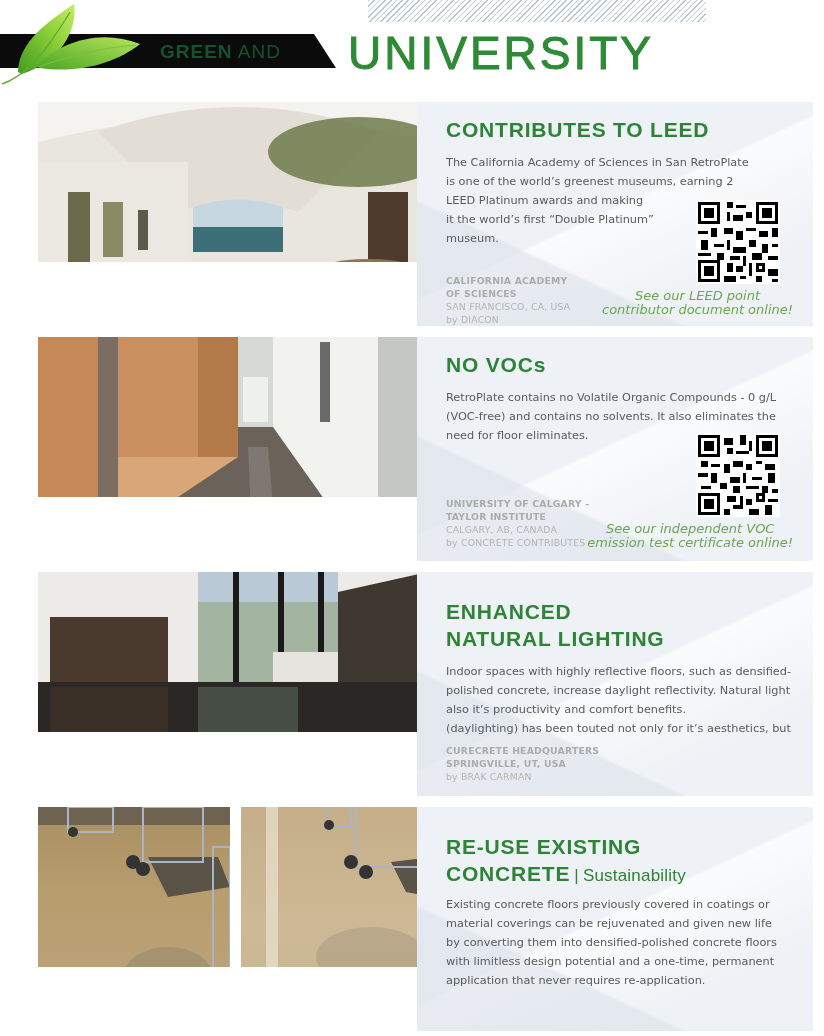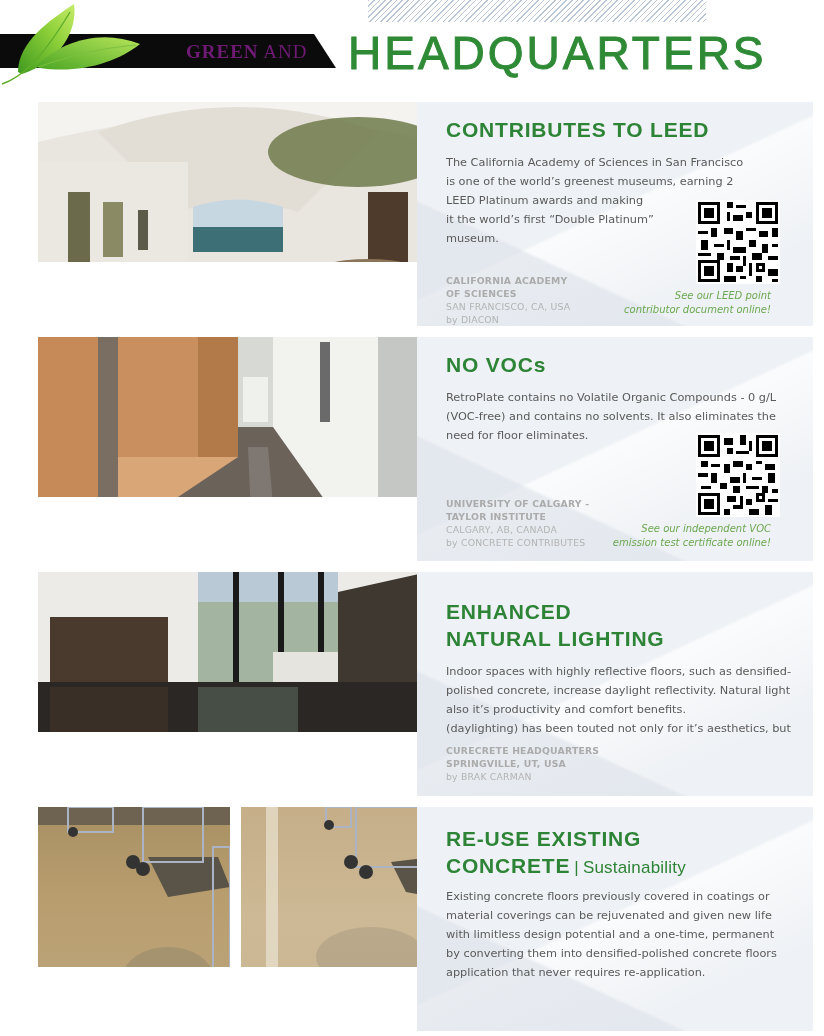--- a/index.html
+++ b/index.html
@@ -4,22 +4,22 @@
 <style>
   * { box-sizing: border-box; margin: 0; padding: 0; }
   html, body { width: 824px; height: 1036px; background: #ffffff; overflow: hidden; }
   body { position: relative; font-family: "DejaVu Sans", sans-serif; color: #555; }
 
   
   .hatch { position: absolute; left: 368px; top: 0; width: 338px; height: 22px;
     background: repeating-linear-gradient(135deg, #b9c6d6 0 1px, transparent 1px 4px); }
   .banner { position: absolute; left: 0; top: 34px; width: 336px; height: 34px; background: #0b0b0b;
     clip-path: polygon(0 0, 314px 0, 336px 34px, 0 34px); }
-  .banner-text { position: absolute; left: 186px; top: 41px; font-family: Liberation Serif, serif;
-    font-size: 19px; letter-spacing: 1px; color: #701a75; white-space: nowrap; }
+  .banner-text { position: absolute; left: 160px; top: 41px; font-family: Liberation Sans, sans-serif;
+    font-size: 19px; letter-spacing: 1px; color: #14532d; white-space: nowrap; }
   .banner-text b { font-weight: bold; }
   .banner-text span { font-weight: normal; }
   .title { position: absolute; left: 348px; top: 26px; font-family: "Liberation Sans", sans-serif;
     font-size: 46px; letter-spacing: 3px; color: #2f8a36; font-weight: normal; white-space: nowrap;
     -webkit-text-stroke: 1px #2f8a36; }
   .leaf { position: absolute; }
 
   
   .section { position: absolute; left: 22px; width: 791px; height: 224px; }
   .photo { position: absolute; left: 16px; top: 0; width: 395px; height: 160px; overflow: hidden; }
@@ -31,21 +31,21 @@
     background: linear-gradient(25deg, rgba(220,226,234,0.6) 0 30%, transparent 31%); }
   .panel-inner { position: absolute; inset: 0; padding: 12px 20px 0 29px; z-index: 2; }
   .heading { font-family: "Liberation Sans", sans-serif; font-weight: bold; color: #2e8436;
     font-size: 21px; line-height: 27px; letter-spacing: 0.8px; }
   .heading .sub { font-weight: normal; font-size: 17px; letter-spacing: 0.2px; color: #2e8436; }
   .heading .bar { font-weight: normal; color: #2e8436; margin: 0 4px 0 4px; }
   .body-text { margin-top: 10px; font-size: 11.3px; line-height: 19px; color: #5a5a5a; }
   .credit { position: absolute; left: 29px; font-size: 9.3px; line-height: 13px; color: #b3b3b3; letter-spacing: 0.2px; }
   .credit .strong { font-weight: bold; color: #ababab; }
   .qr { position: absolute; right: 33px; width: 84px; height: 84px; background: #fff; padding: 2px; }
-  .qr-note { position: absolute; right: 42px; text-align: right; font-style: italic; font-size: 10px;
+  .qr-note { position: absolute; right: 20px; text-align: center; font-style: italic; font-size: 13px;
     line-height: 14px; color: #6aa84f; }
 
   .ba-label { position: absolute; bottom: 6px; font-family: "Liberation Sans", sans-serif; font-weight: bold;
     font-size: 12px; color: #1b1b1b; letter-spacing: 0.6px; }
 </style>
 </head>
 <body>
 
 <div class="hatch"></div>
 <div class="banner"></div>
@@ -63,21 +63,21 @@
   </defs>
   <path d="M18 70 C 18 40, 50 18, 74 2 C 78 28, 60 60, 22 72 Z" fill="url(#lg1)"></path>
   <path d="M36 64 C 60 40, 100 26, 140 42 C 118 60, 80 72, 40 66 Z" fill="url(#lg2)"></path>
   <path d="M2 82 C 20 76, 40 60, 70 10" stroke="#5fae2a" stroke-width="1.4" fill="none"></path>
   <path d="M38 65 C 70 54, 100 46, 136 43" stroke="#7cc13f" stroke-width="1" fill="none"></path>
 </svg>
 <div class="banner-text">
   <b>GREEN</b>
   <span>AND</span>
 </div>
-<div class="title">HEADQUARTERS</div>
+<div class="title">UNIVERSITY</div>
 
 <div class="section" style="top:102px">
   <div class="photo">
     <svg width="395" height="224" viewBox="0 0 395 224">
       <rect width="395" height="224" fill="#e9e6e0"></rect>
       <path d="M0 0 H395 V40 Q200 -10 0 40 Z" fill="#f4f3ef"></path>
       <path d="M60 30 Q200 -20 340 30 L260 110 Q200 90 140 110 Z" fill="#e2ded6"></path>
       <path d="M155 105 Q200 90 245 105 V150 H155 Z" fill="#c7d7e2"></path>
       <rect x="155" y="125" width="90" height="25" fill="#3d6f76"></rect>
       <rect x="0" y="60" width="150" height="110" fill="#ebe8e2"></rect>
@@ -88,21 +88,21 @@
       <polygon points="120,170 280,170 300,224 100,224" fill="#d3d1cb"></polygon>
       <rect x="330" y="90" width="40" height="110" fill="#4e3b2b"></rect>
       <ellipse cx="320" cy="50" rx="90" ry="35" fill="#6e7a4a" opacity="0.85"></ellipse>
       <ellipse cx="330" cy="175" rx="60" ry="18" fill="#8b7458"></ellipse>
     </svg>
   </div>
   <div class="panel">
     <div class="panel-inner">
       <div class="heading" style="margin-top:2px">CONTRIBUTES TO LEED</div>
       <div class="body-text">
-        <div>The California Academy of Sciences in San Francisco</div>
+        <div>The California Academy of Sciences in San RetroPlate</div>
         <div>is one of the world’s greenest museums, earning 2</div>
         <div>LEED Platinum awards and making</div>
         <div>it the world’s first “Double Platinum”</div>
         <div>museum.</div>
       </div>
     </div>
     <div class="credit" style="top:172px;z-index:2">
       <div class="strong">CALIFORNIA ACADEMY</div>
       <div class="strong">OF SCIENCES</div>
       <div>SAN FRANCISCO, CA, USA</div>
@@ -324,26 +324,26 @@
         <circle cx="110" cy="55" r="7" fill="#333"></circle>
           <circle cx="125" cy="65" r="7" fill="#333"></circle>
           <circle cx="88" cy="18" r="5" fill="#333"></circle>
         <ellipse cx="130" cy="150" rx="55" ry="30" fill="#8e8370" opacity="0.3"></ellipse>
       </svg>
       <div class="ba-label" style="left:12px">GREEN</div>
     </div>
   </div>
   <div class="panel">
     <div class="panel-inner">
-      <div class="heading" style="margin-top:6px">
+      <div class="heading" style="margin-top:14px">
         <div>RE-USE EXISTING</div>
         <div><span>CONCRETE</span><span class="bar sub">|</span><span class="sub">Sustainability</span></div>
       </div>
       <div class="body-text" style="margin-top:6px">
         <div>Existing concrete floors previously covered in coatings or</div>
         <div>material coverings can be rejuvenated and given new life</div>
+        <div>by converting them into densified-polished concrete floors</div>
         <div>with limitless design potential and a one-time, permanent</div>
-        <div>by converting them into densified-polished concrete floors</div>
         <div>application that never requires re-application.</div>
       </div>
     </div>
   </div>
 </div>
 
 </body></html>

